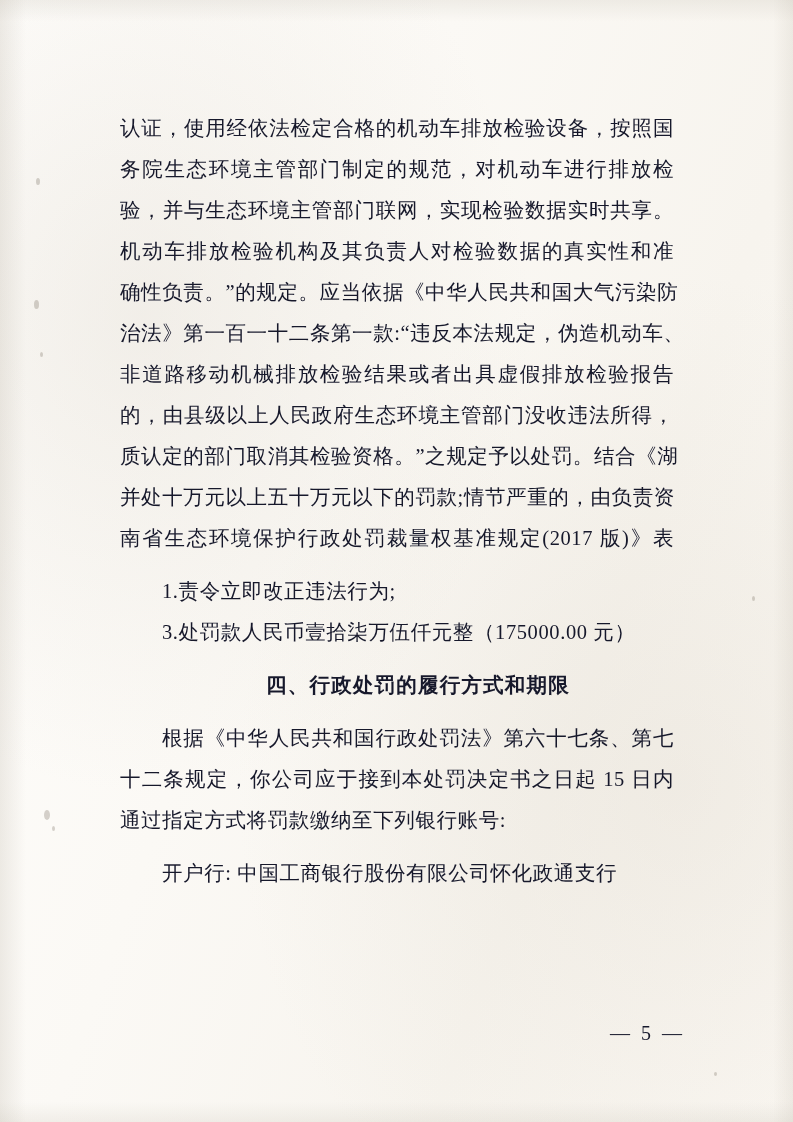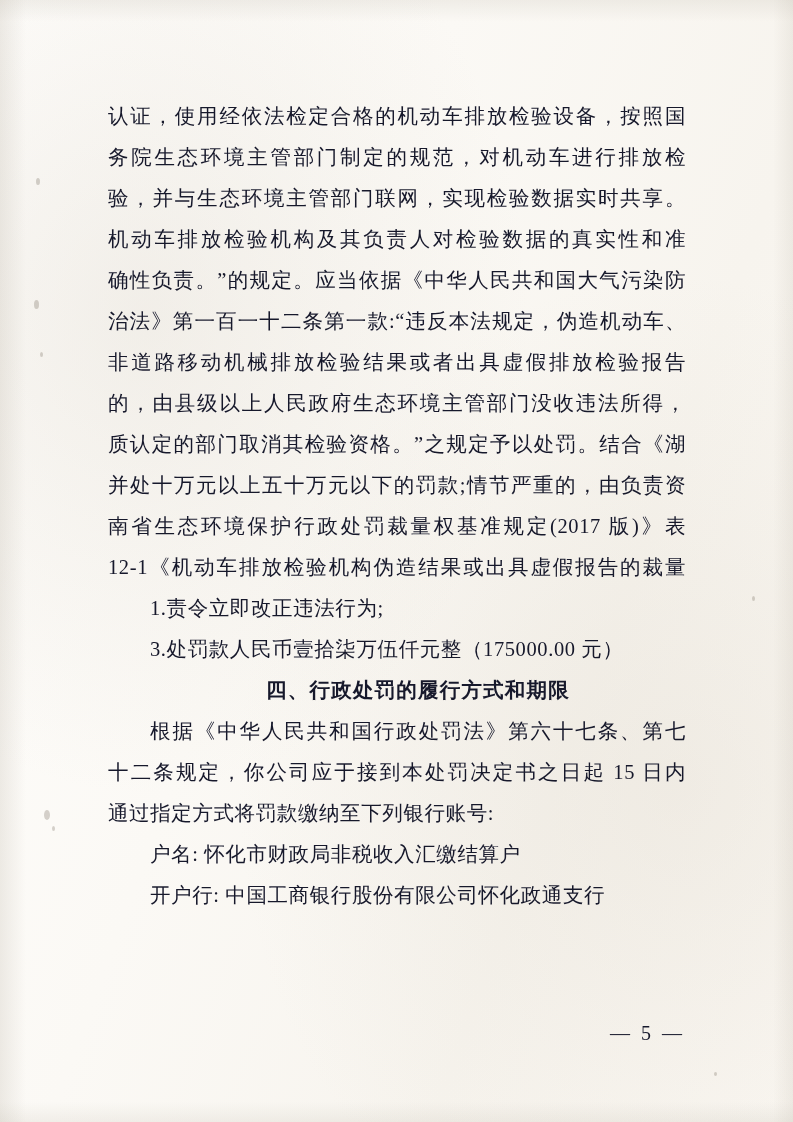--- a/index.html
+++ b/index.html
@@ -66,21 +66,21 @@
   }
   .pagenum {
     position: absolute;
     right: 108px;
     top: 1022px;
     font-size: 20px;
     letter-spacing: 3px;
     color: #16182b;
     font-family: "Liberation Serif", "DejaVu Serif", serif;
   }
-  .block { margin: 0; padding: 0; }
+  .block { margin: 12px; padding: 0; }
 </style>
 </head>
 <body>
 
 <div class="paper"></div>
 <div class="edge-shade"></div>
 
 <div class="speck" style="left:36px;  top:178px; width:4px;  height:7px;"></div>
 <div class="speck" style="left:34px;  top:300px; width:5px;  height:9px;"></div>
 <div class="speck" style="left:40px;  top:352px; width:3px;  height:5px;"></div>
@@ -96,36 +96,34 @@
     <div class="line justify">务院生态环境主管部门制定的规范，对机动车进行排放检</div>
     <div class="line justify">验，并与生态环境主管部门联网，实现检验数据实时共享。</div>
     <div class="line justify">机动车排放检验机构及其负责人对检验数据的真实性和准</div>
     <div class="line justify">确性负责。”的规定。应当依据《中华人民共和国大气污染防</div>
     <div class="line justify">治法》第一百一十二条第一款:“违反本法规定，伪造机动车、</div>
     <div class="line justify">非道路移动机械排放检验结果或者出具虚假排放检验报告</div>
     <div class="line justify">的，由县级以上人民政府生态环境主管部门没收违法所得，</div>
     <div class="line justify">质认定的部门取消其检验资格。”之规定予以处罚。结合《湖</div>
     <div class="line justify">并处十万元以上五十万元以下的罚款;情节严重的，由负责资</div>
     <div class="line justify">南省生态环境保护行政处罚裁量权基准规定(2017 版)》表</div>
-    <div class="line justify">12-1《机动车排放检验机构伪造结果或出具虚假报告的裁量</div>
   </div>
 
   <div class="block">
     <div class="line indent2">1.责令立即改正违法行为;</div>
     <div class="line indent2">3.处罚款人民币壹拾柒万伍仟元整（175000.00 元）</div>
   </div>
 
   <div class="line indent2 bold">四、行政处罚的履行方式和期限</div>
 
   <div class="block">
     <div class="line indent2 justify">根据《中华人民共和国行政处罚法》第六十七条、第七</div>
     <div class="line justify">十二条规定，你公司应于接到本处罚决定书之日起 15 日内</div>
     <div class="line">通过指定方式将罚款缴纳至下列银行账号:</div>
   </div>
 
   <div class="block">
-    <div class="line indent2">户名: 怀化市财政局非税收入汇缴结算户</div>
     <div class="line indent2">开户行: 中国工商银行股份有限公司怀化政通支行</div>
   </div>
 
 </div>
 
 <div class="pagenum">— 5 —</div>
 
 </body></html>

